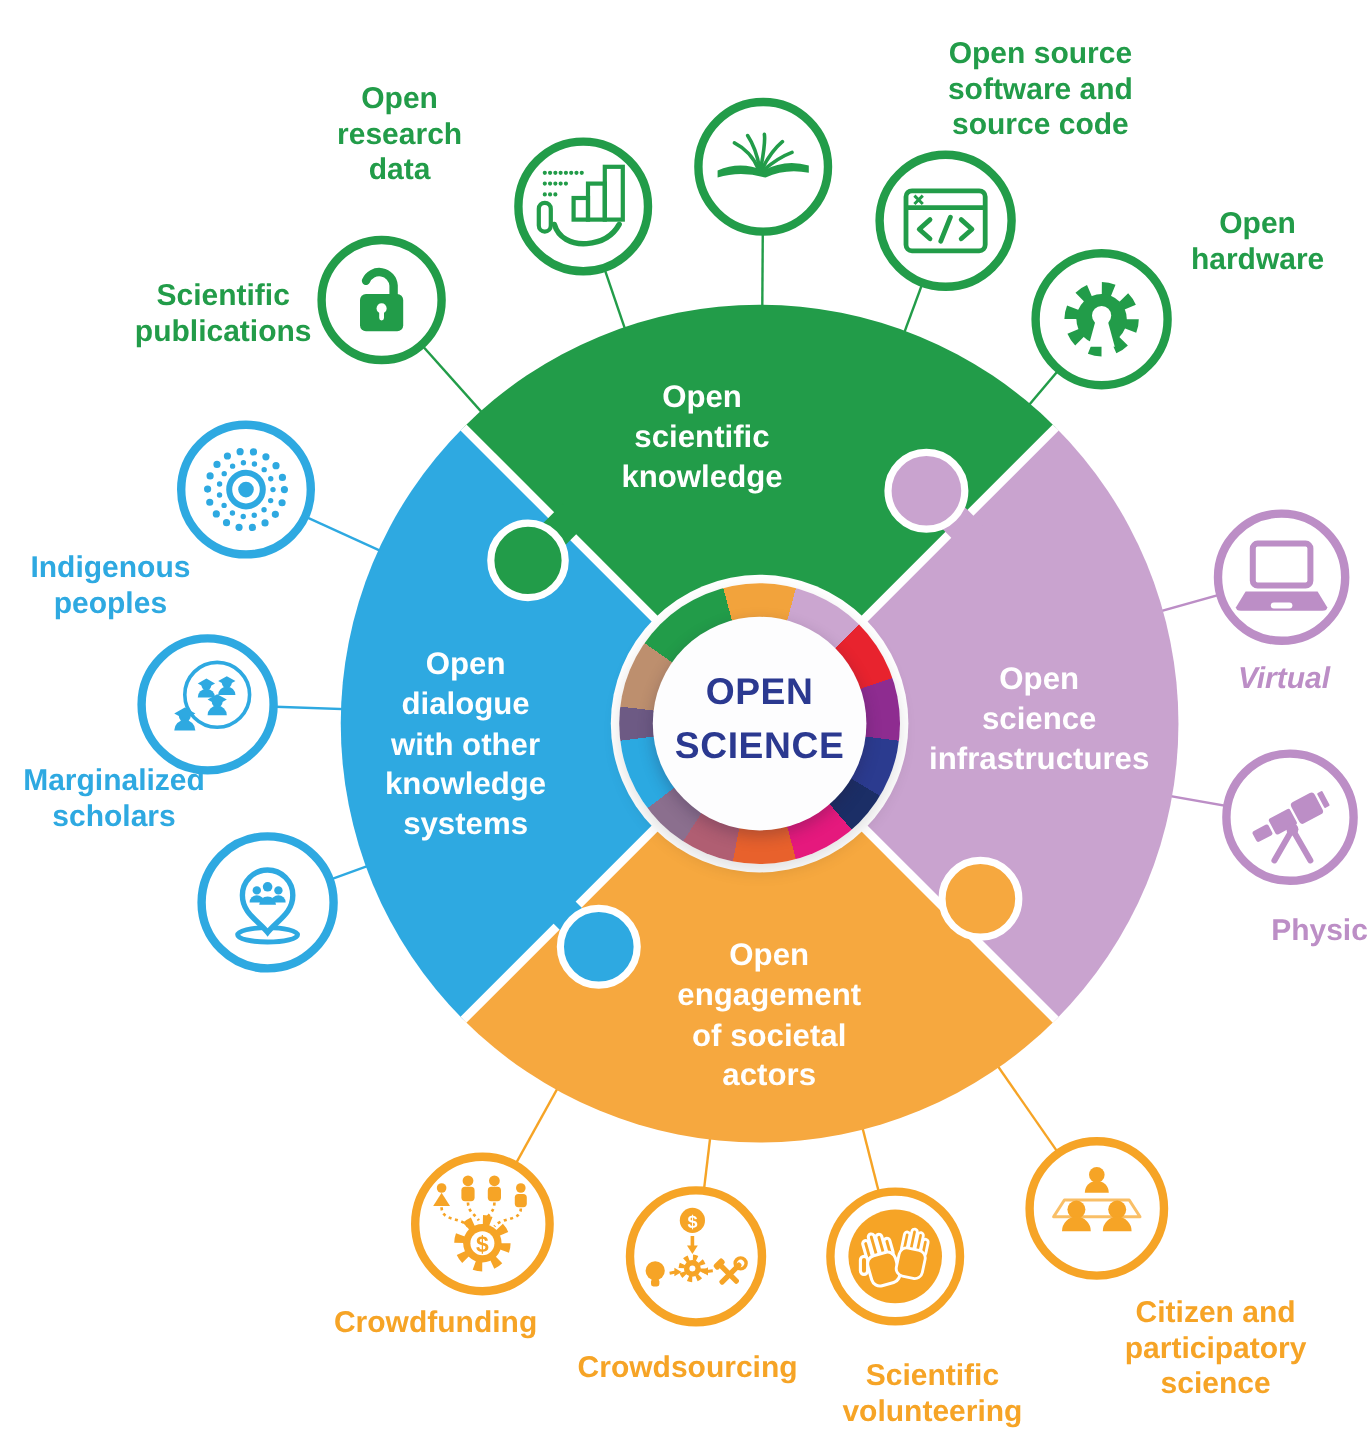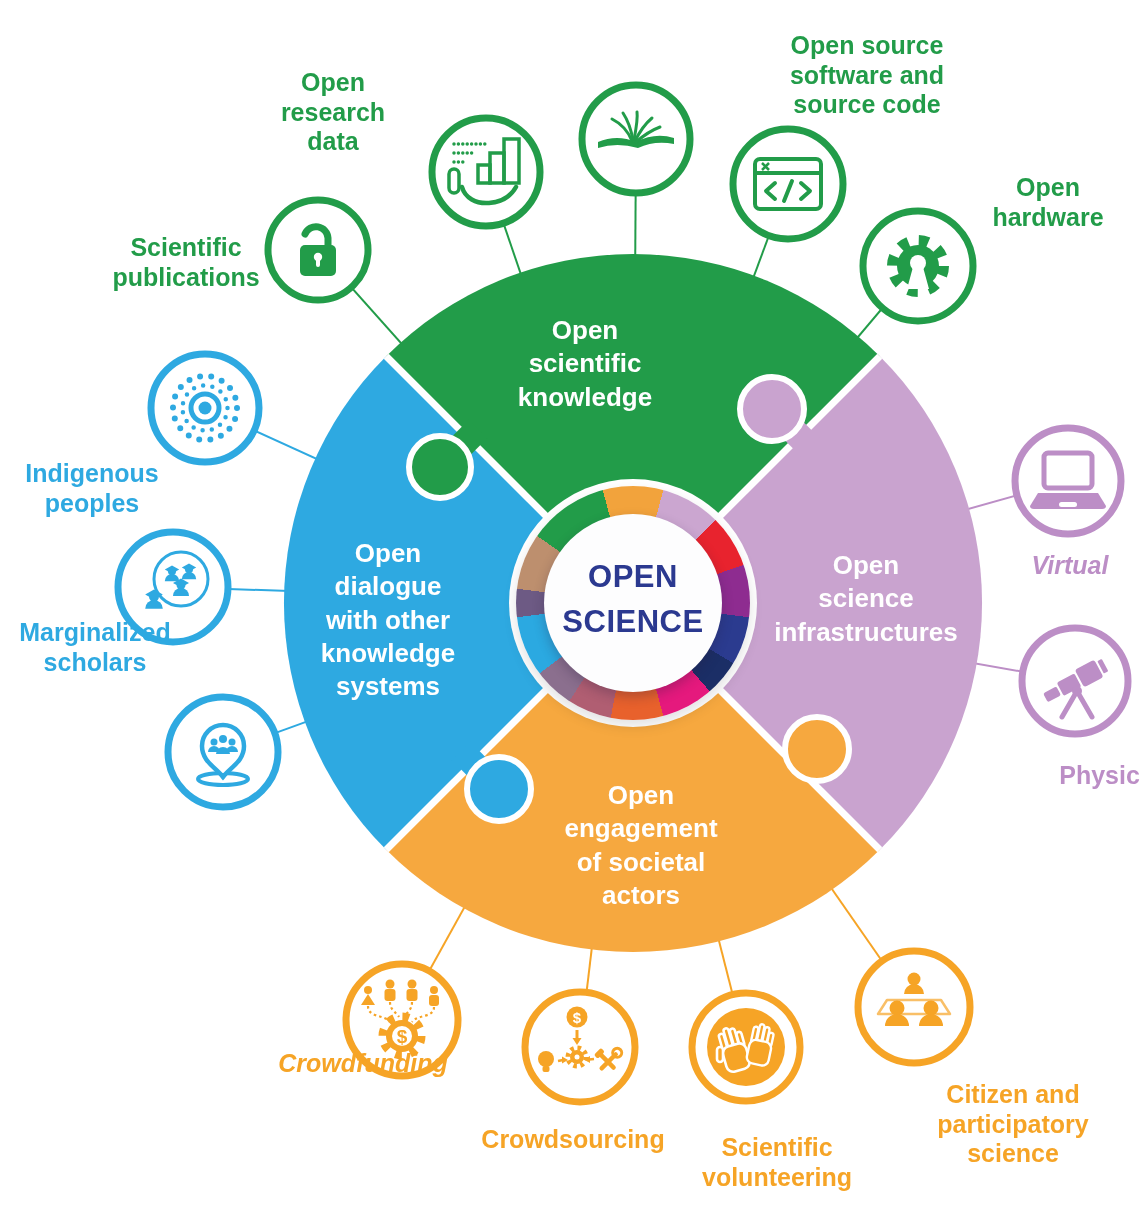--- a/index.html
+++ b/index.html
@@ -330,23 +330,23 @@
 data</div>
 <div class="lbl lbl-sat t0" style="left:867px;top:75px;">Open source
 software and
 source code</div>
 <div class="lbl lbl-sat t0" style="left:1048px;top:202px;">Open
 hardware</div>
 <div class="lbl lbl-sat t1" style="left:1070px;top:566px;font-style:italic;">Virtual</div>
 <div class="lbl lbl-sat t1" style="left:1070px;top:776px;margin-left:40px;">Physical</div>
 <div class="lbl lbl-sat t3" style="left:92px;top:488px;">Indigenous
 peoples</div>
-<div class="lbl lbl-sat t3" style="left:95px;top:647px;">Marginalized
+<div class="lbl lbl-sat t3" style="left:95px;top:666px;">Marginalized
 scholars</div>
-<div class="lbl lbl-sat t2" style="left:363px;top:1064px;font-style:italic;">Crowdfunding</div>
+<div class="lbl lbl-sat t2" style="left:363px;top:1103px;">Crowdfunding</div>
 <div class="lbl lbl-sat t2" style="left:573px;top:1140px;">Crowdsourcing</div>
 <div class="lbl lbl-sat t2" style="left:777px;top:1162px;">Scientific
 volunteering</div>
 <div class="lbl lbl-sat t2" style="left:972px;top:1124px;margin-left:41px;">Citizen and
 participatory
 science</div>
 
 </div>
 
 </body></html>

